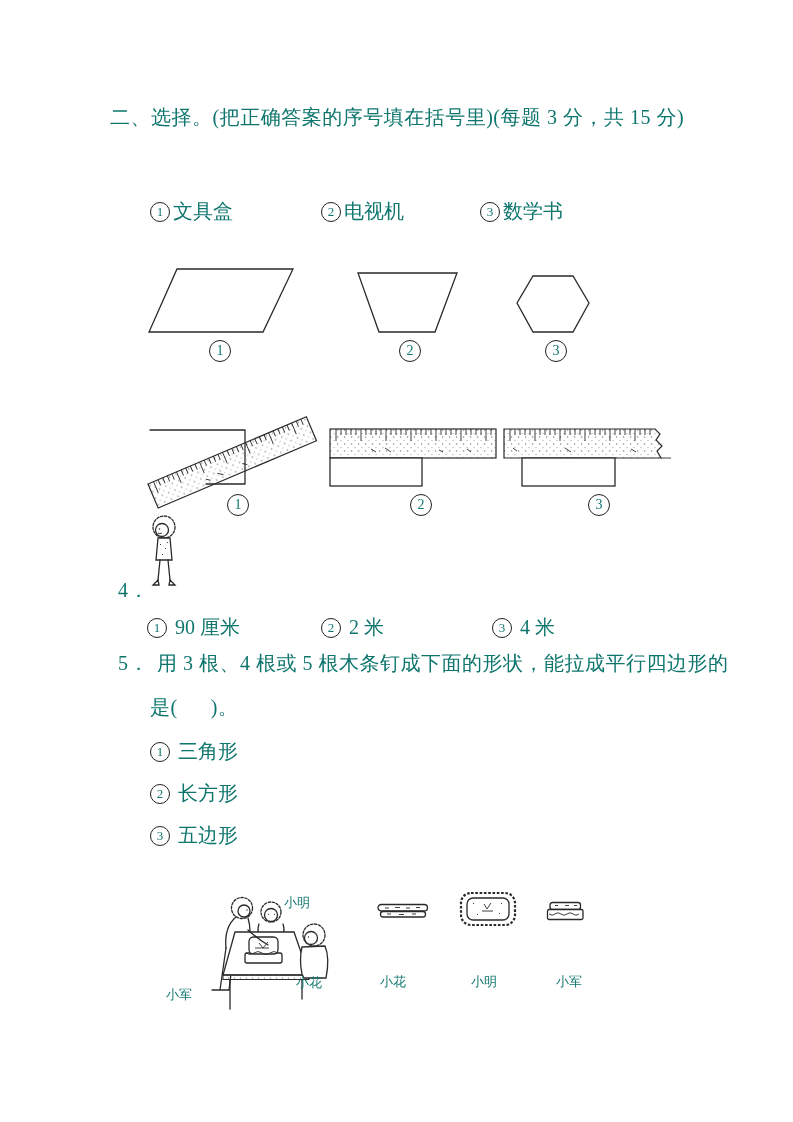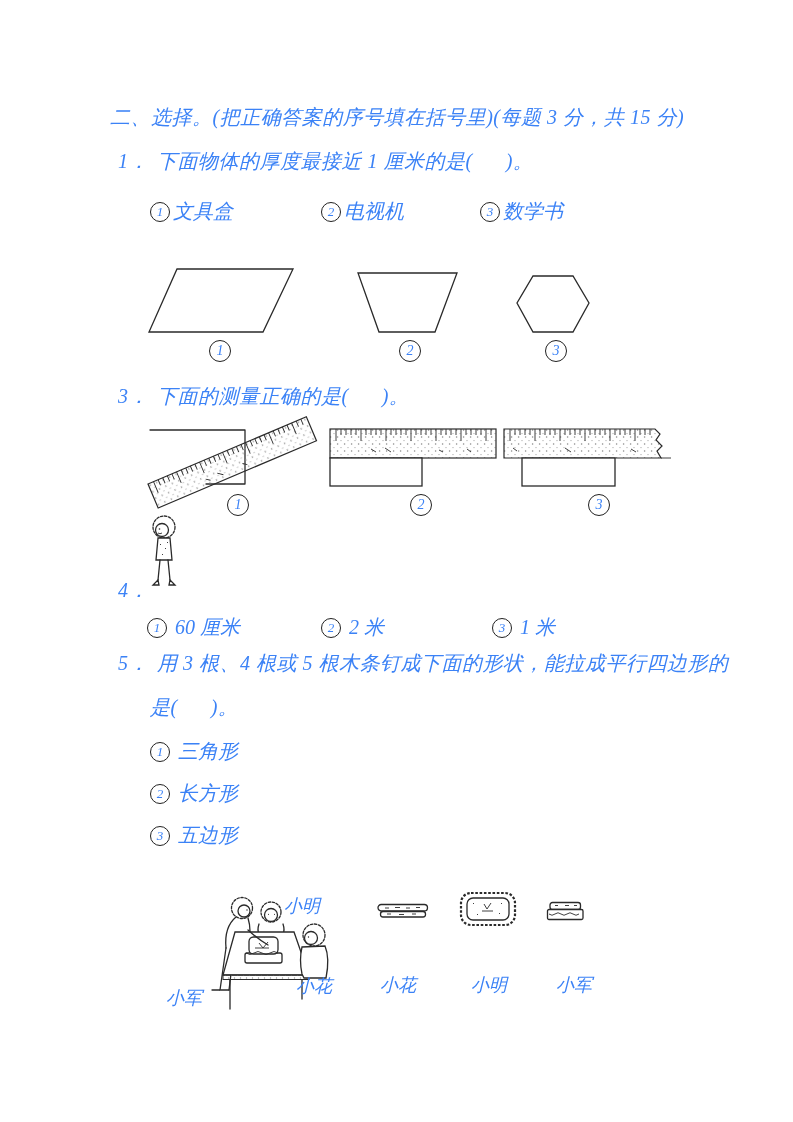--- a/index.html
+++ b/index.html
@@ -1,39 +1,38 @@
 <!DOCTYPE html>
 <html><head>
 <meta charset="utf-8">
 <style>
   html,body{margin:0;padding:0;background:#fff;}
   .page{position:relative;width:793px;height:1110px;background:#ffffff;overflow:hidden;
-        font-family:"Liberation Serif","DejaVu Serif",serif;color:#3b82f6;font-style:italic;}
+        font-family:"Liberation Serif","DejaVu Serif",serif;color:#0f766e;}
   .abs{position:absolute;}
   .line{font-size:20px;white-space:pre;letter-spacing:.5px;}
   .qnum{display:inline-block;margin-right:8px;}
   .opt{display:inline-flex;align-items:center;gap:3px;font-size:20px;white-space:pre;}
   .circ{display:inline-flex;align-items:center;justify-content:center;
         width:18px;height:18px;border:1.3px solid #222;border-radius:50%;
         font-size:13px;line-height:1;font-family:"Liberation Serif",serif;flex:0 0 auto;}
   .fignum{width:20px;height:20px;font-size:14px;}
-  .lbl{font-size:18px;white-space:pre;}
+  .lbl{font-size:13px;white-space:pre;}
   svg{display:block;}
   .sk{stroke:#2a2a2a;fill:none;stroke-width:1.3;stroke-linecap:round;}
   .skw{stroke:#2a2a2a;fill:#fff;stroke-width:1.3;}
   .thin{stroke:#2a2a2a;fill:none;stroke-width:.9;}
 </style>
 </head>
 <body>
 
 <div class="page">
 
   <div class="abs line" style="left:110px;top:104px;">二、选择。(把正确答案的序号填在括号里)(每题 3 分，共 15 分)</div>
 
-  <div class="abs line" style="left:118px;top:148px;"><span class="qnum">1．</span><span>下面物体的厚度最接近 1 厘米的是(      )。</span></div>
 
   <div class="abs opt" style="left:150px;top:198px;">
     <span class="circ">1</span><span>文具盒</span></div>
   <div class="abs opt" style="left:321px;top:198px;">
     <span class="circ">2</span><span>电视机</span></div>
   <div class="abs opt" style="left:480px;top:198px;">
     <span class="circ">3</span><span>数学书</span></div>
 
 
   <svg class="abs" style="left:148px;top:267px;" width="148" height="68" viewBox="0 0 148 68">
@@ -43,21 +42,20 @@
     <polygon class="sk" points="1,2 100,2 78,61 22,61"></polygon>
   </svg>
   <svg class="abs" style="left:516px;top:274px;" width="75" height="61" viewBox="0 0 75 61">
     <polygon class="sk" points="17,2 57,2 73,29 57,58 17,58 1,29"></polygon>
   </svg>
 
   <div class="abs circ fignum" style="left:209px;top:340px;">1</div>
   <div class="abs circ fignum" style="left:399px;top:340px;">2</div>
   <div class="abs circ fignum" style="left:545px;top:340px;">3</div>
 
-  <div class="abs line" style="left:118px;top:383px;"><span class="qnum">3．</span><span>下面的测量正确的是(      )。</span></div>
 
   <svg class="abs" style="left:140px;top:412px;" width="186" height="102" viewBox="0 0 186 102">
     <defs>
       <pattern id="dotsA" width="7" height="7" patternUnits="userSpaceOnUse">
         <circle cx="1.6" cy="2" r="0.8" fill="#8a8a8a"></circle>
           <circle cx="5" cy="5.6" r="0.7" fill="#aaa"></circle>
       </pattern>
     </defs>
     <path class="sk" d="M10 18 H105 M105 18 V72 M105 72 H66"></path>
     <g transform="translate(8,72) rotate(-23)">
@@ -105,25 +103,25 @@
     <path class="thin" d="M12 19 q2 1.5 4 0"></path>
     <path class="skw" d="M12 24 L10 46 H26 L24 24 Z"></path>
     <path class="thin" d="M14 30 l1 1 M19 34 l1 1 M16 40 l1 1 M21 28 l1 1"></path>
     <path class="sk" d="M14 46 L12 66 M22 46 L24 66"></path>
     <path class="sk" d="M12 66 l-5 5 h6 z M24 66 l5 5 h-6 z"></path>
   </svg>
 
   <div class="abs line" style="left:118px;top:577px;"><span>4．</span></div>
 
   <div class="abs opt" style="left:147px;top:614px;">
-    <span class="circ">1</span><span> 60 厘米</span></div>
+    <span class="circ">1</span><span> 90 厘米</span></div>
   <div class="abs opt" style="left:321px;top:614px;">
     <span class="circ">2</span><span> 2 米</span></div>
   <div class="abs opt" style="left:492px;top:614px;">
-    <span class="circ">3</span><span> 1 米</span></div>
+    <span class="circ">3</span><span> 4 米</span></div>
 
   <div class="abs line" style="left:118px;top:650px;text-align:right;"><span class="qnum">5．</span><span>用 3 根、4 根或 5 根木条钉成下面的形状，能拉成平行四边形的</span></div>
   <div class="abs line" style="left:150px;top:694px;">是(      )。</div>
 
   <div class="abs opt" style="left:150px;top:738px;">
     <span class="circ">1</span><span> 三角形</span></div>
   <div class="abs opt" style="left:150px;top:780px;">
     <span class="circ">2</span><span> 长方形</span></div>
   <div class="abs opt" style="left:150px;top:822px;">
     <span class="circ">3</span><span> 五边形</span></div>

